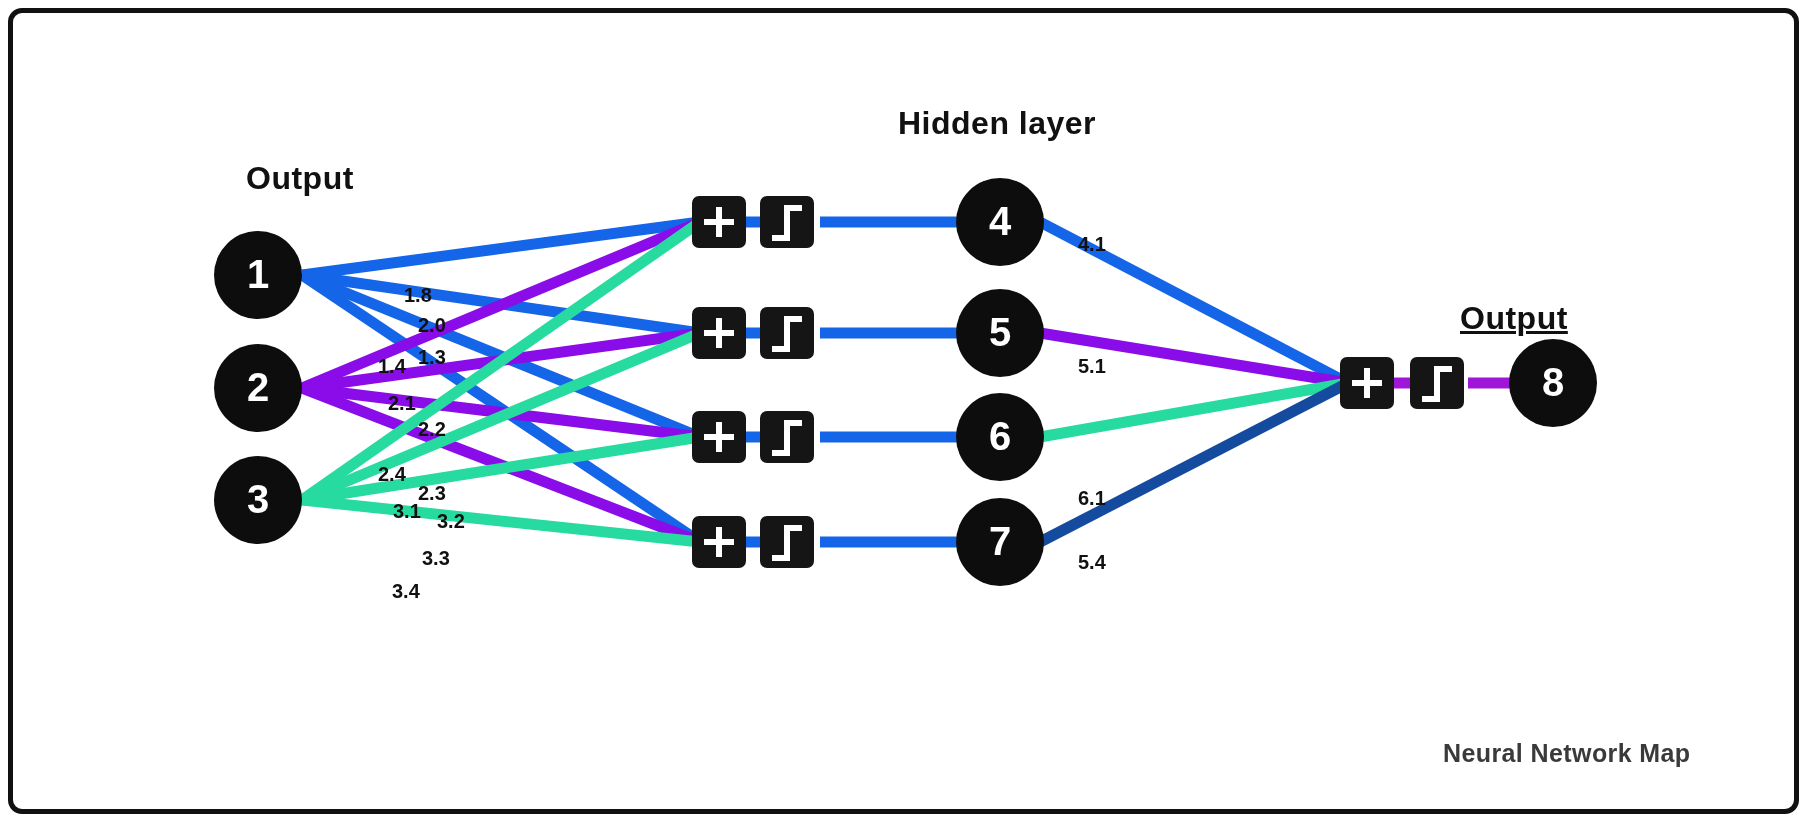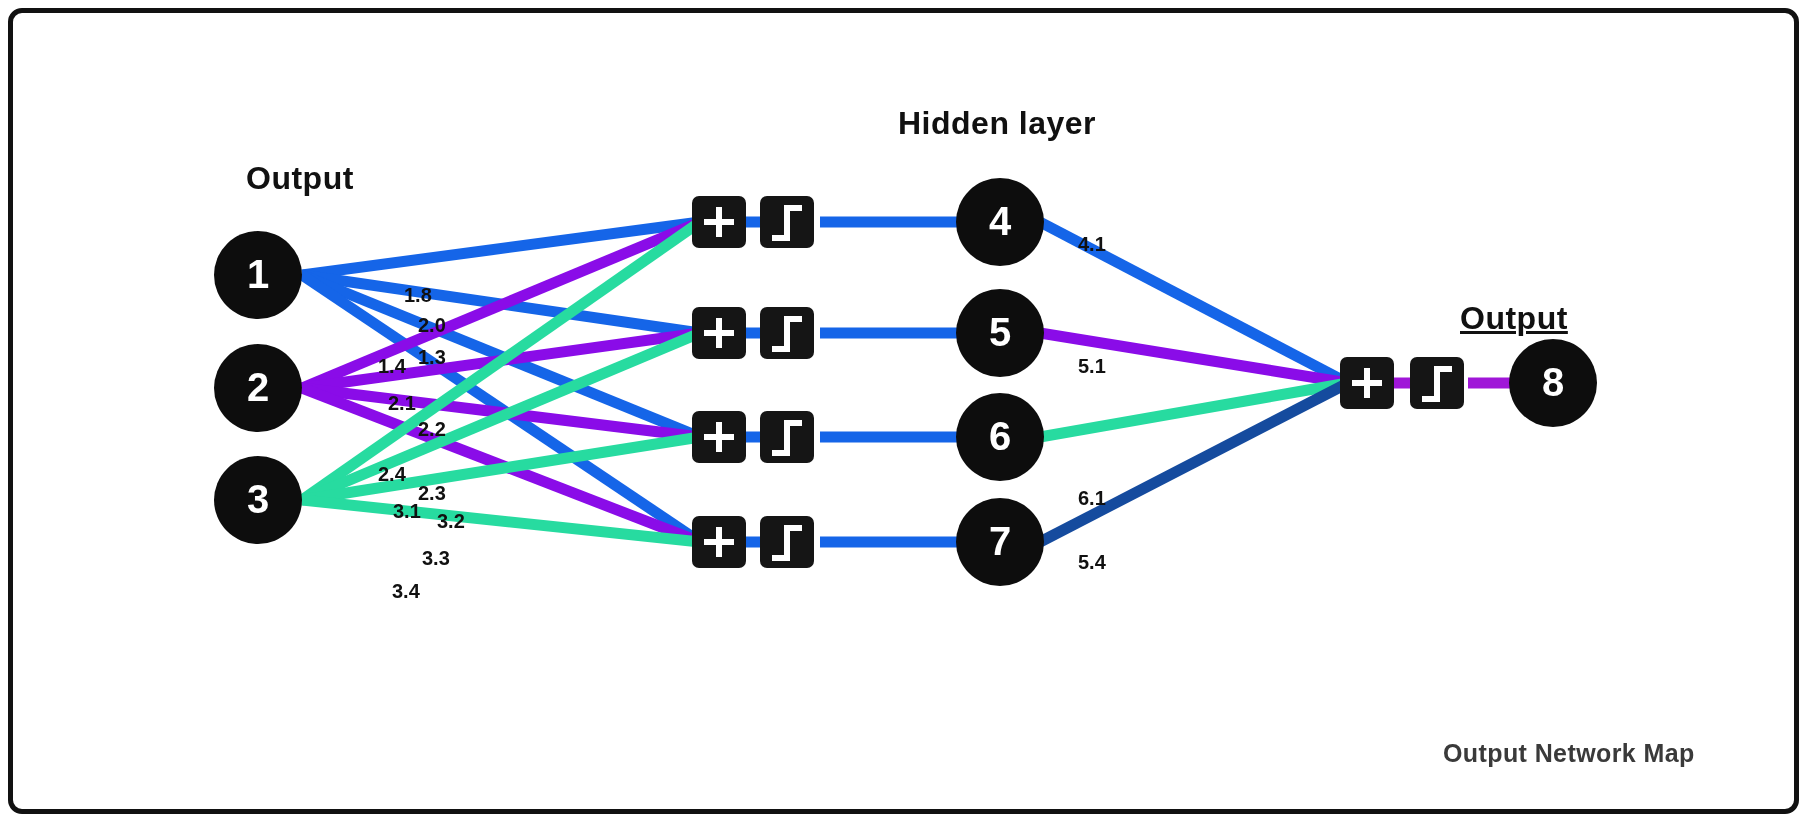--- a/index.html
+++ b/index.html
@@ -158,15 +158,15 @@
   <div class="lbl edge-weight" style="left:393px;top:500px;">3.1</div>
   <div class="lbl edge-weight" style="left:437px;top:510px;">3.2</div>
   <div class="lbl edge-weight" style="left:422px;top:547px;">3.3</div>
   <div class="lbl edge-weight" style="left:392px;top:580px;">3.4</div>
 
   <div class="lbl edge-weight" style="left:1078px;top:233px;">4.1</div>
   <div class="lbl edge-weight" style="left:1078px;top:355px;">5.1</div>
   <div class="lbl edge-weight" style="left:1078px;top:487px;text-align:center;">6.1</div>
   <div class="lbl edge-weight" style="left:1078px;top:551px;">5.4</div>
 
-  <div class="lbl footer" style="left:1443px;top:739px;">Output Network Map</div>
+  <div class="lbl footer" style="left:1443px;top:739px;">Neural Network Map</div>
 
 </div>
 
 </body></html>

